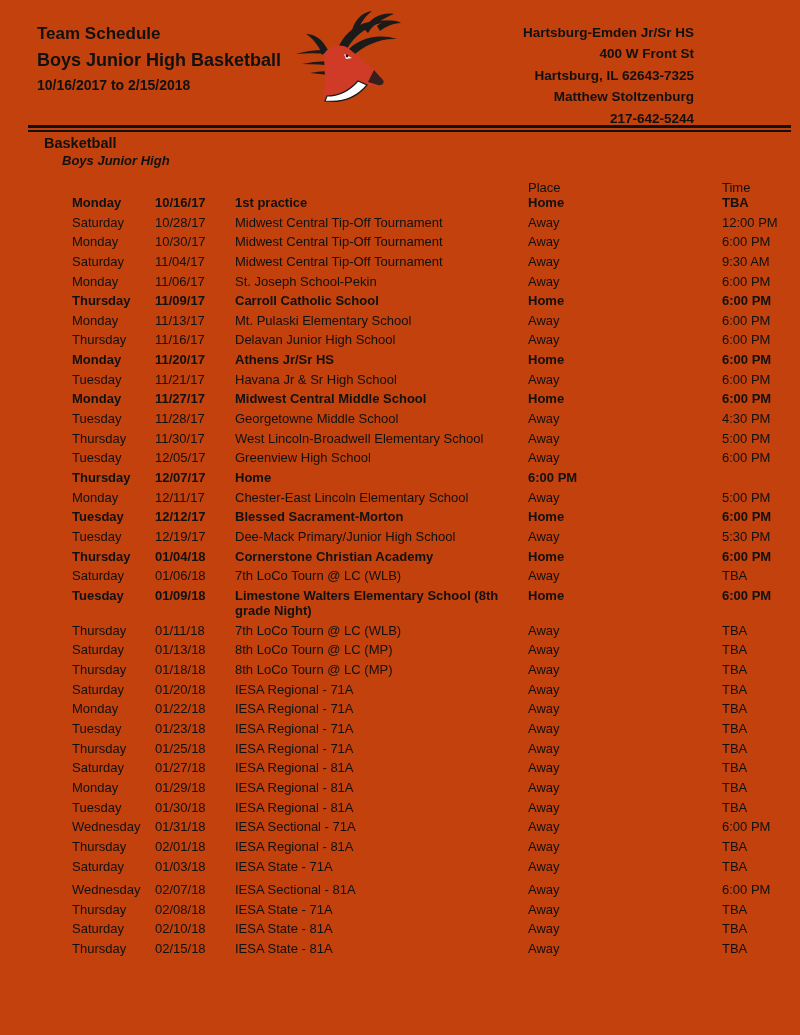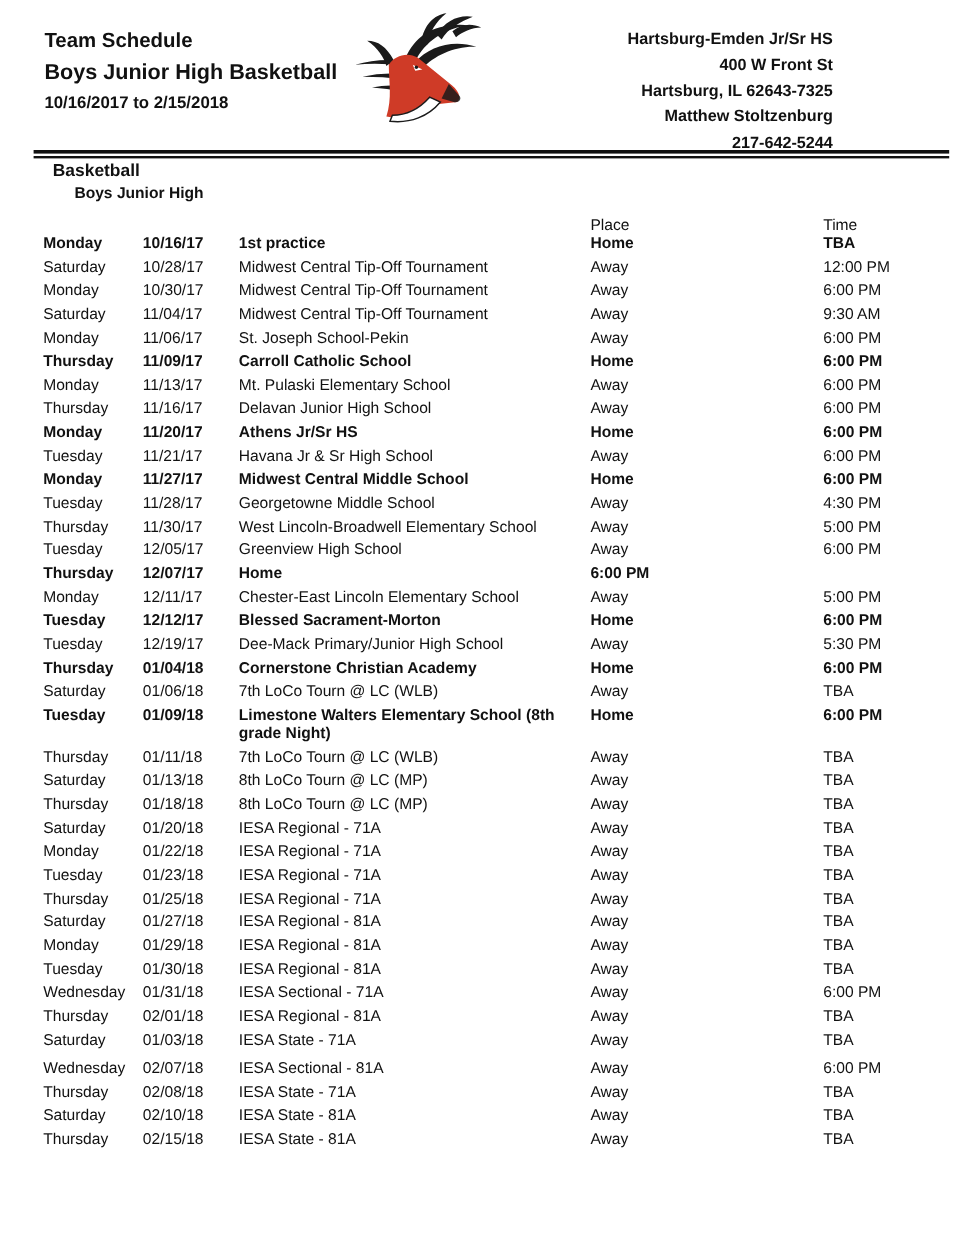--- a/index.html
+++ b/index.html
@@ -1,39 +1,39 @@
 <!DOCTYPE html>
 <html><head>
 <meta charset="utf-8">
 <style>
   html,body{margin:0;padding:0;background:#e8e8e8;}
   .page{
-    position:relative;width:800px;height:1035px;margin:0 auto;background:#ffffff;
+    position:relative;width:800px;height:1035px;margin:0 auto;background:#c2410c;
     font-family:"Liberation Sans","DejaVu Sans",sans-serif;color:#111;overflow:hidden;
   }
   
   .title-block{position:absolute;left:37px;top:24px;}
   .title-block .t1{font-size:17px;font-weight:bold;margin:0 0 6px 0;}
   .title-block .t2{font-size:18px;font-weight:bold;margin:0 0 6px 0;}
   .title-block .t3{font-size:14px;font-weight:bold;margin:0;}
   .logo{position:absolute;left:294px;top:8px;width:112px;height:100px;}
   .contact{position:absolute;left:523px;top:22px;font-size:13.5px;font-weight:bold;line-height:21.4px;}
   .contact div{white-space:nowrap;text-align:right;}
   
   .rule{position:absolute;left:28px;top:125px;width:763px;height:2px;
         border-top:3px solid #111;border-bottom:2px solid #111;}
   
   .content{position:absolute;left:0;top:136px;width:800px;}
   .sport{margin:0 0 0 44px;font-size:14.5px;font-weight:bold;line-height:15px;}
-  .team{margin:3px 0 0 62px;font-size:13px;font-weight:bold;line-height:14px;}
+  .team{margin:3px 0 0 62px;font-size:13px;font-weight:bold;font-style:italic;line-height:14px;}
   
   .sched{margin-top:12px;}
   .shead,.srow{
     display:grid;grid-template-columns:83px 80px 293px 194px 74px;
-    padding-left:36px;font-size:13px;line-height:15px;
+    padding-left:72px;font-size:13px;line-height:15px;
   }
   .shead{min-height:13.5px;}
   .srow{min-height:19.65px;align-items:start;}
   .srow.wrap{min-height:35px;}
   .srow.gap{margin-top:4px;}
   .srow.bold{font-weight:bold;}
   .c-event{padding-right:14px;}
   .shead span{font-weight:normal;}
 </style>
 </head>

